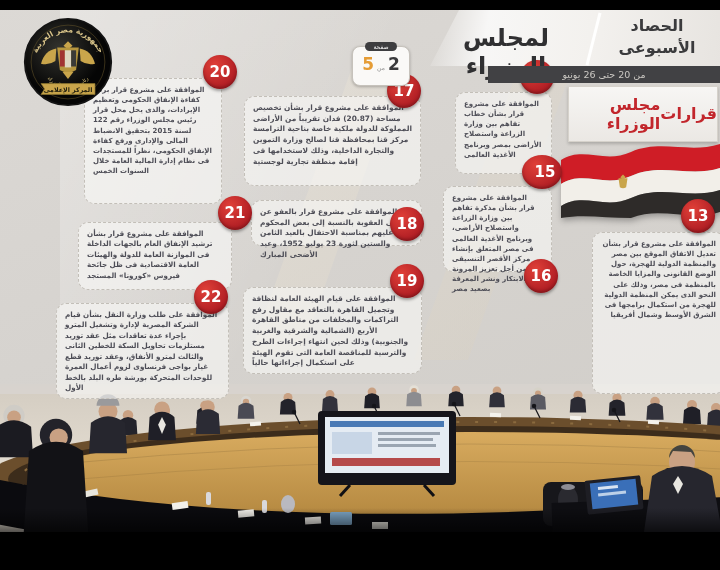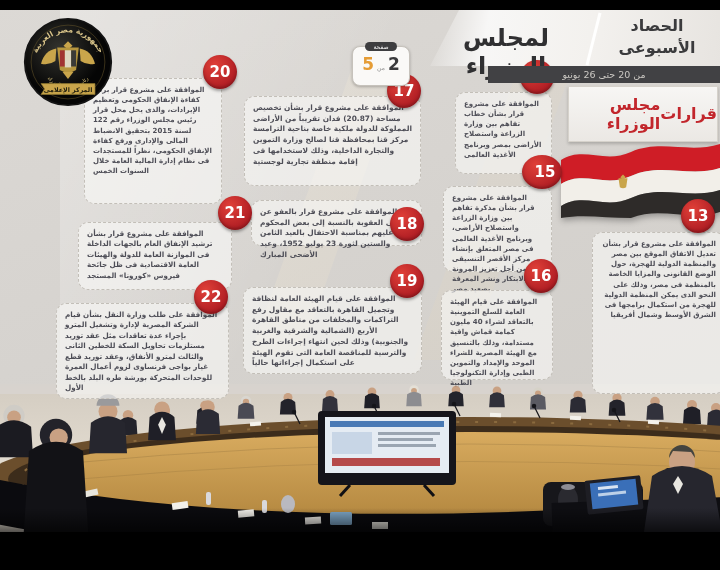--- a/index.html
+++ b/index.html
@@ -132,21 +132,20 @@
     <path d="M0 68 C22 54 44 72 70 60 C100 46 128 62 159 52 L159 74 C128 84 100 68 70 80 C44 80 22 76 0 80 Z" fill="#2e2b29"></path>
     <g transform="translate(62,42) scale(.9)">
       <path d="M0 -6 l3 3 -3 3 -3 -3 z" fill="#c9a54b"></path>
       <path d="M-5 -2 h10 l-1.5 10 q-3.5 2.5 -7 0 z" fill="#c9a54b"></path>
     </g>
   </svg>
 
   <div class="callout" style="left:592px;top:232px;width:133px;height:162px;font-size:7px;text-align:right;">الموافقة على مشروع قرار بشأن تعديل الاتفاق الموقع بين مصر والمنظمة الدولية للهجرة، حول الوضع القانونى والمزايا الخاصة بالمنظمة فى مصر، وذلك على النحو الذى يمكن المنظمة الدولية للهجرة من استكمال برامجها فى الشرق الأوسط وشمال أفريقيا</div>
   <div class="callout" style="left:455px;top:92px;width:97px;height:82px;font-size:7px;">الموافقة على مشروع قرار بشأن خطاب تفاهم بين وزارة الزراعة واستصلاح الأراضى بمصر وبرنامج الأغذية العالمى</div>
   <div class="callout" style="left:443px;top:186px;width:109px;height:86px;font-size:7px;">الموافقة على مشروع قرار بشأن مذكرة تفاهم بين وزارة الزراعة واستصلاح الأراضى، وبرنامج الأغذية العالمى فى مصر المتعلق بإنشاء مركز الأقصر التنسيقى من أجل تعزيز المرونة والابتكار ونشر المعرفة بصعيد مصر</div>
-  <div class="callout" style="left:441px;top:290px;width:112px;height:90px;font-size:7px;">الموافقة على قيام الهيئة العامة للسلع التموينية بالتعاقد لشراء 40 مليون كمامة قماش واقية مستدامة، وذلك بالتنسيق مع الهيئة المصرية للشراء الموحد والإمداد والتموين الطبى وإدارة التكنولوجيا الطبية</div>
   <div class="callout" style="left:244px;top:96px;width:177px;height:90px;font-size:7.4px;">الموافقة على مشروع قرار بشأن تخصيص مساحة (20.87) فدان تقريباً من الأراضى المملوكة للدولة ملكية خاصة بناحية الترامسة مركز قنا بمحافظة قنا لصالح وزارة التموين والتجارة الداخلية، وذلك لاستخدامها فى إقامة منطقة تجارية لوجستية</div>
   <div class="callout" style="left:251px;top:200px;width:171px;height:46px;font-size:7.4px;">الموافقة على مشروع قرار بالعفو عن باقى العقوبة بالنسبة إلى بعض المحكوم عليهم بمناسبة الاحتفال بالعيد الثامن والستين لثورة 23 يوليو 1952، وعيد الأضحى المبارك</div>
   <div class="callout" style="left:243px;top:287px;width:179px;height:87px;font-size:7.4px;">الموافقة على قيام الهيئة العامة لنظافة وتجميل القاهرة بالتعاقد مع مقاول رفع التراكمات والمخلفات من مناطق القاهرة الأربع (الشمالية والشرقية والغربية والجنوبية) وذلك لحين انتهاء إجراءات الطرح والترسية للمناقصة العامة التى تقوم الهيئة على استكمال إجراءاتها حالياً</div>
   <div class="callout" style="left:84px;top:78px;width:138px;height:126px;font-size:7px;">الموافقة على مشروع قرار برفع كفاءة الإنفاق الحكومى وتعظيم الإيرادات، والذى يحل محل قرار رئيس مجلس الوزراء رقم 122 لسنة 2015 بتحقيق الانضباط المالى والإدارى ورفع كفاءة الإنفاق الحكومى، نظراً للمستجدات فى نظام إدارة المالية العامة خلال السنوات الخمس</div>
   <div class="callout" style="left:78px;top:222px;width:154px;height:68px;font-size:7.2px;">الموافقة على مشروع قرار بشأن ترشيد الإنفاق العام بالجهات الداخلة فى الموازنة العامة للدولة والهيئات العامة الاقتصادية فى ظل جائحة فيروس «كورونا» المستجد</div>
   <div class="callout" style="left:56px;top:303px;width:173px;height:96px;font-size:7.2px;">الموافقة على طلب وزارة النقل بشأن قيام الشركة المصرية لإدارة وتشغيل المترو بإجراء عدة تعاقدات مثل عقد توريد مستلزمات تحاويل السكة للخطين الثانى والثالث لمترو الأنفاق، وعقد توريد قطع غيار بواجى فرنساوى لزوم أعمال العمرة للوحدات المتحركة بورشة طره البلد بالخط الأول</div>
 
   <div class="circle-badge" style="left:681px;top:199px;">13</div>
   <div class="circle-badge" style="left:520px;top:60px;">14</div>
   <div class="circle-badge" style="left:522px;top:155px;padding-left:6px;">15</div>

